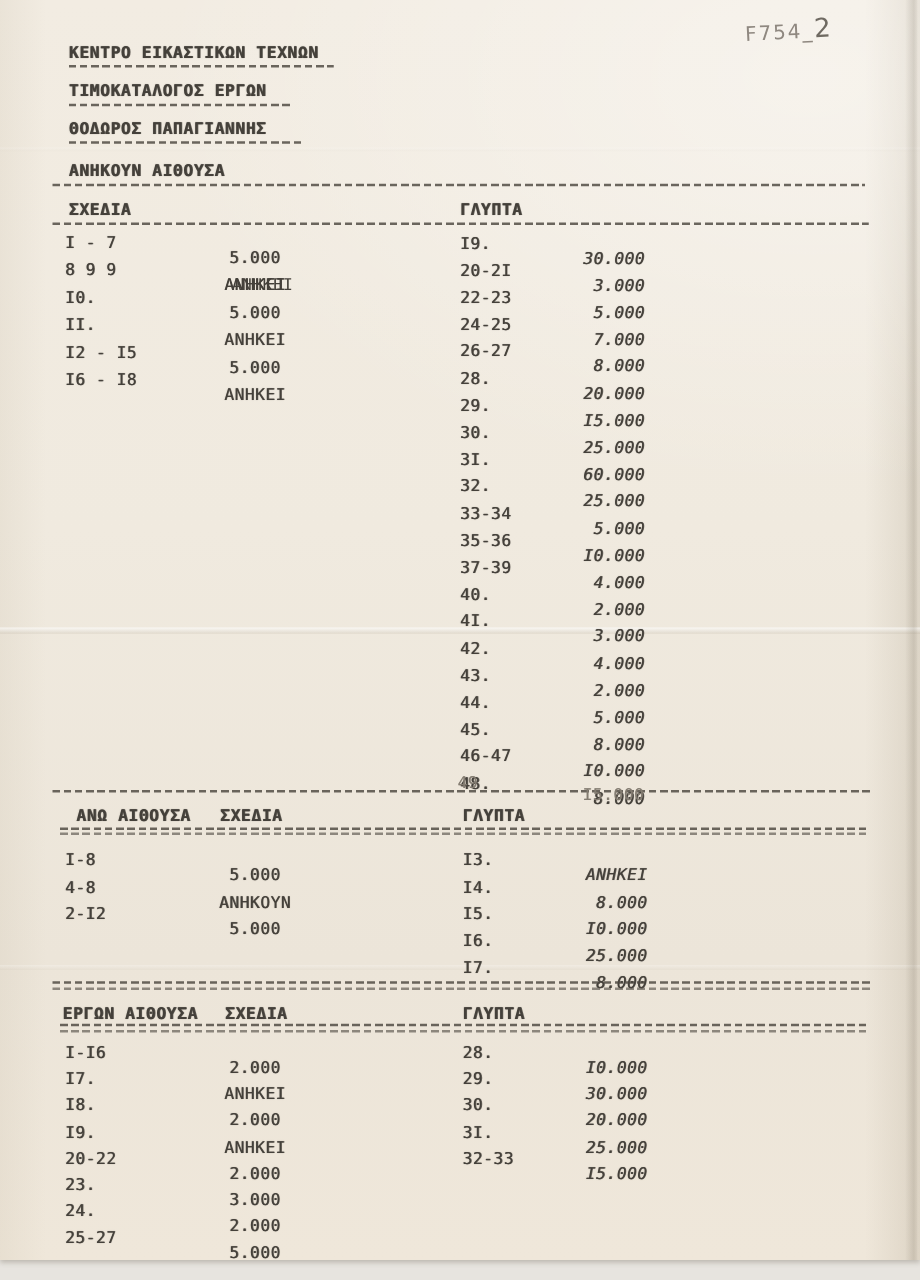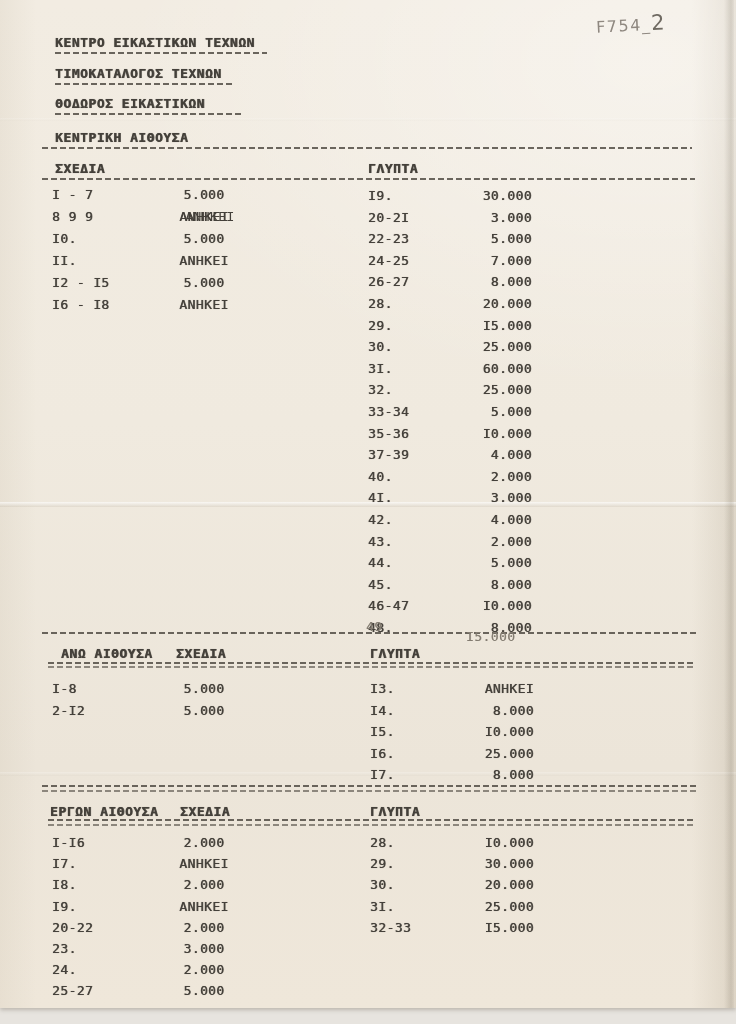--- a/index.html
+++ b/index.html
@@ -37,23 +37,23 @@
     background:repeating-linear-gradient(90deg,#4c473f 0 6px,transparent 6px 9px);
     opacity:.82;
   }
   .dash.lite{opacity:.6;}
 
   .rows{position:absolute;}
   .row{position:relative;height:21.6px;}
   .h22 .row{height:22px;}
   .h21 .row{height:21.2px;}
   .item{position:absolute;left:0;white-space:pre;}
-  .val{position:absolute;white-space:pre;}
+  .val{position:absolute;white-space:pre;margin-top:12px;}
   .lval{left:84px;width:136px;text-align:center;}
-  .rval{left:52px;width:112px;text-align:right;}
+  .rval{left:36px;width:112px;text-align:right;font-style:italic;}
   .dbl{text-shadow:6px 0 0 currentColor,.5px 0 0 currentColor;}
 
   .pencil{
     position:absolute;left:596px;top:12px;transform:rotate(-3deg);
     font-family:"DejaVu Sans","Liberation Sans",sans-serif;
     color:#8f8880;font-size:16px;letter-spacing:1.5px;
   }
   .pencil .big2{font-size:21px;color:#6f6a62;letter-spacing:0;}
 </style>
 </head>
@@ -63,47 +63,47 @@
   <div class="crease c1"></div>
   <div class="crease c2"></div>
   <div class="crease c3"></div>
   <div class="edge-right"></div>
 
   <div class="pencil"><span>F754_</span><span class="big2">2</span></div>
 
   <div class="t b" style="left:55px;top:35px">ΚΕΝΤΡΟ ΕΙΚΑΣΤΙΚΩΝ ΤΕΧΝΩΝ</div>
   <div class="dash" style="left:55px;top:52px;width:212px"></div>
 
-  <div class="t b" style="left:55px;top:66px">ΤΙΜΟΚΑΤΑΛΟΓΟΣ ΤΕΧΝΩΝ</div>
+  <div class="t b" style="left:55px;top:66px">ΤΙΜΟΚΑΤΑΛΟΓΟΣ ΕΡΓΩΝ</div>
   <div class="dash" style="left:55px;top:83px;width:180px"></div>
 
-  <div class="t b" style="left:55px;top:96px">ΘΟΔΩΡΟΣ ΕΙΚΑΣΤΙΚΩΝ</div>
+  <div class="t b" style="left:55px;top:96px">ΘΟΔΩΡΟΣ ΠΑΠΑΓΙΑΝΝΗΣ</div>
   <div class="dash" style="left:55px;top:113px;width:186px"></div>
 
-  <div class="t b" style="left:55px;top:130px">ΚΕΝΤΡΙΚΗ ΑΙΘΟΥΣΑ</div>
+  <div class="t b" style="left:55px;top:130px">ΑΝΗΚΟΥΝ ΑΙΘΟΥΣΑ</div>
   <div class="dash" style="left:42px;top:147px;width:650px"></div>
 
   <div class="t b" style="left:55px;top:161px">ΣΧΕΔΙΑ</div>
   <div class="t b" style="left:368px;top:161px">ΓΛΥΠΤΑ</div>
   <div class="dash" style="left:42px;top:178px;width:653px"></div>
 
   <div class="rows left t h22" style="left:52px;top:187px;width:240px"><div class="row"><span class="item">I - 7</span><span class="val lval">5.000</span></div><div class="row"><span class="item">8 9 9</span><span class="val lval dbl">ΑΝΗΚΕΙ</span></div><div class="row"><span class="item">I0.</span><span class="val lval">5.000</span></div><div class="row"><span class="item">II.</span><span class="val lval">ΑΝΗΚΕΙ</span></div><div class="row"><span class="item">I2 - I5</span><span class="val lval">5.000</span></div><div class="row"><span class="item">I6 - I8</span><span class="val lval">ΑΝΗΚΕΙ</span></div></div>
   <div class="rows right t" style="left:368px;top:188px;width:170px"><div class="row"><span class="item">I9.</span><span class="val rval">30.000</span></div><div class="row"><span class="item">20-2I</span><span class="val rval">3.000</span></div><div class="row"><span class="item">22-23</span><span class="val rval">5.000</span></div><div class="row"><span class="item">24-25</span><span class="val rval">7.000</span></div><div class="row"><span class="item">26-27</span><span class="val rval">8.000</span></div><div class="row"><span class="item">28.</span><span class="val rval">20.000</span></div><div class="row"><span class="item">29.</span><span class="val rval">I5.000</span></div><div class="row"><span class="item">30.</span><span class="val rval">25.000</span></div><div class="row"><span class="item">3I.</span><span class="val rval">60.000</span></div><div class="row"><span class="item">32.</span><span class="val rval">25.000</span></div><div class="row"><span class="item">33-34</span><span class="val rval">5.000</span></div><div class="row"><span class="item">35-36</span><span class="val rval">I0.000</span></div><div class="row"><span class="item">37-39</span><span class="val rval">4.000</span></div><div class="row"><span class="item">40.</span><span class="val rval">2.000</span></div><div class="row"><span class="item">4I.</span><span class="val rval">3.000</span></div><div class="row"><span class="item">42.</span><span class="val rval">4.000</span></div><div class="row"><span class="item">43.</span><span class="val rval">2.000</span></div><div class="row"><span class="item">44.</span><span class="val rval">5.000</span></div><div class="row"><span class="item">45.</span><span class="val rval">8.000</span></div><div class="row"><span class="item">46-47</span><span class="val rval">I0.000</span></div><div class="row"><span class="item">48.</span><span class="val rval">8.000</span></div></div>
 
   <div class="dash" style="left:42px;top:632px;width:656px"></div>
   <div class="t faded" style="left:366px;top:619px">49</div>
   <div class="t faded" style="left:466px;top:629px">I5.000</div>
 
   <div class="t b" style="left:61px;top:646px">ΑΝΩ ΑΙΘΟΥΣΑ</div>
   <div class="t b" style="left:176px;top:646px">ΣΧΕΔΙΑ</div>
   <div class="t b" style="left:370px;top:646px">ΓΛΥΠΤΑ</div>
   <div class="dash" style="left:48px;top:662px;width:646px"></div>
   <div class="dash lite" style="left:48px;top:666px;width:646px"></div>
 
-  <div class="rows left t" style="left:52px;top:681px;width:240px"><div class="row"><span class="item">I-8</span><span class="val lval">5.000</span></div><div class="row"><span class="item">2-I2</span><span class="val lval">5.000</span></div></div>
+  <div class="rows left t" style="left:52px;top:681px;width:240px"><div class="row"><span class="item">I-8</span><span class="val lval">5.000</span></div><div class="row"><span class="item">4-8</span><span class="val lval">ΑΝΗΚΟΥΝ</span></div><div class="row"><span class="item">2-I2</span><span class="val lval">5.000</span></div></div>
   <div class="rows right t" style="left:370px;top:681px;width:170px"><div class="row"><span class="item">I3.</span><span class="val rval">ΑΝΗΚΕΙ</span></div><div class="row"><span class="item">I4.</span><span class="val rval">8.000</span></div><div class="row"><span class="item">I5.</span><span class="val rval">I0.000</span></div><div class="row"><span class="item">I6.</span><span class="val rval">25.000</span></div><div class="row"><span class="item">I7.</span><span class="val rval">8.000</span></div></div>
 
   <div class="dash" style="left:42px;top:785px;width:656px"></div>
   <div class="dash lite" style="left:42px;top:790px;width:656px"></div>
 
   <div class="t b" style="left:50px;top:804px">ΕΡΓΩΝ ΑΙΘΟΥΣΑ</div>
   <div class="t b" style="left:180px;top:804px">ΣΧΕΔΙΑ</div>
   <div class="t b" style="left:370px;top:804px">ΓΛΥΠΤΑ</div>
   <div class="dash" style="left:48px;top:819px;width:646px"></div>
   <div class="dash lite" style="left:48px;top:824px;width:646px"></div>

